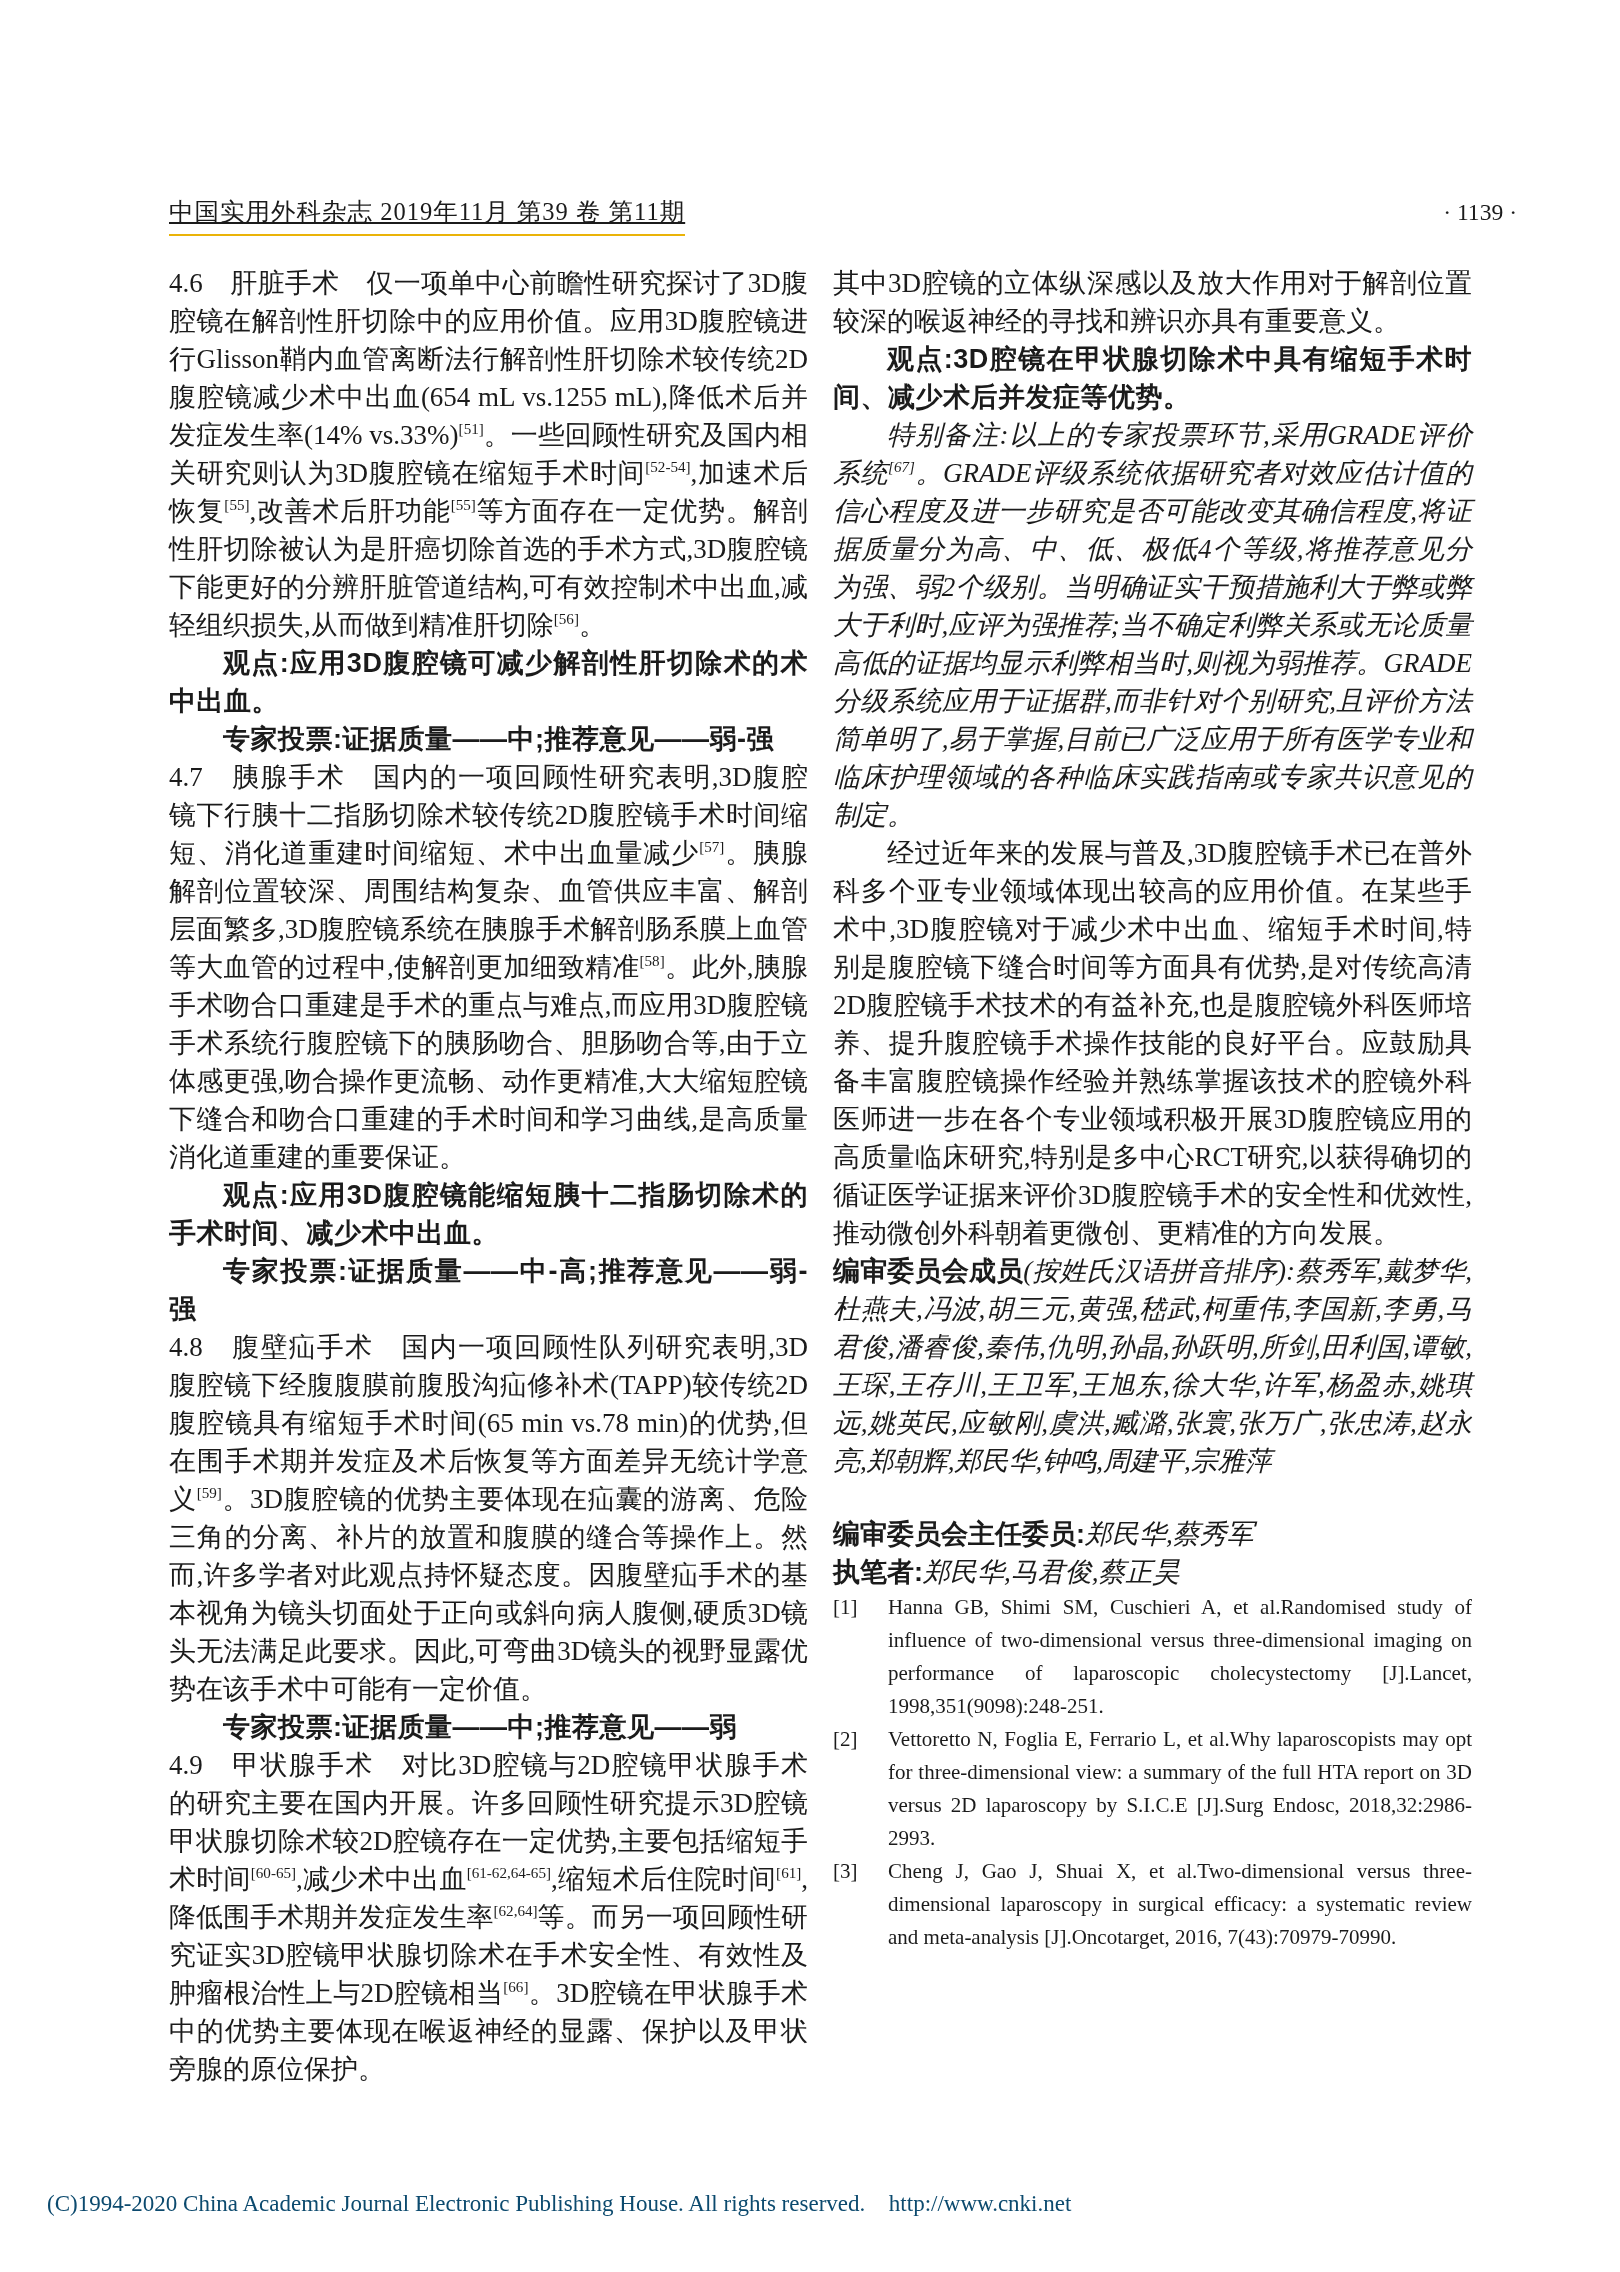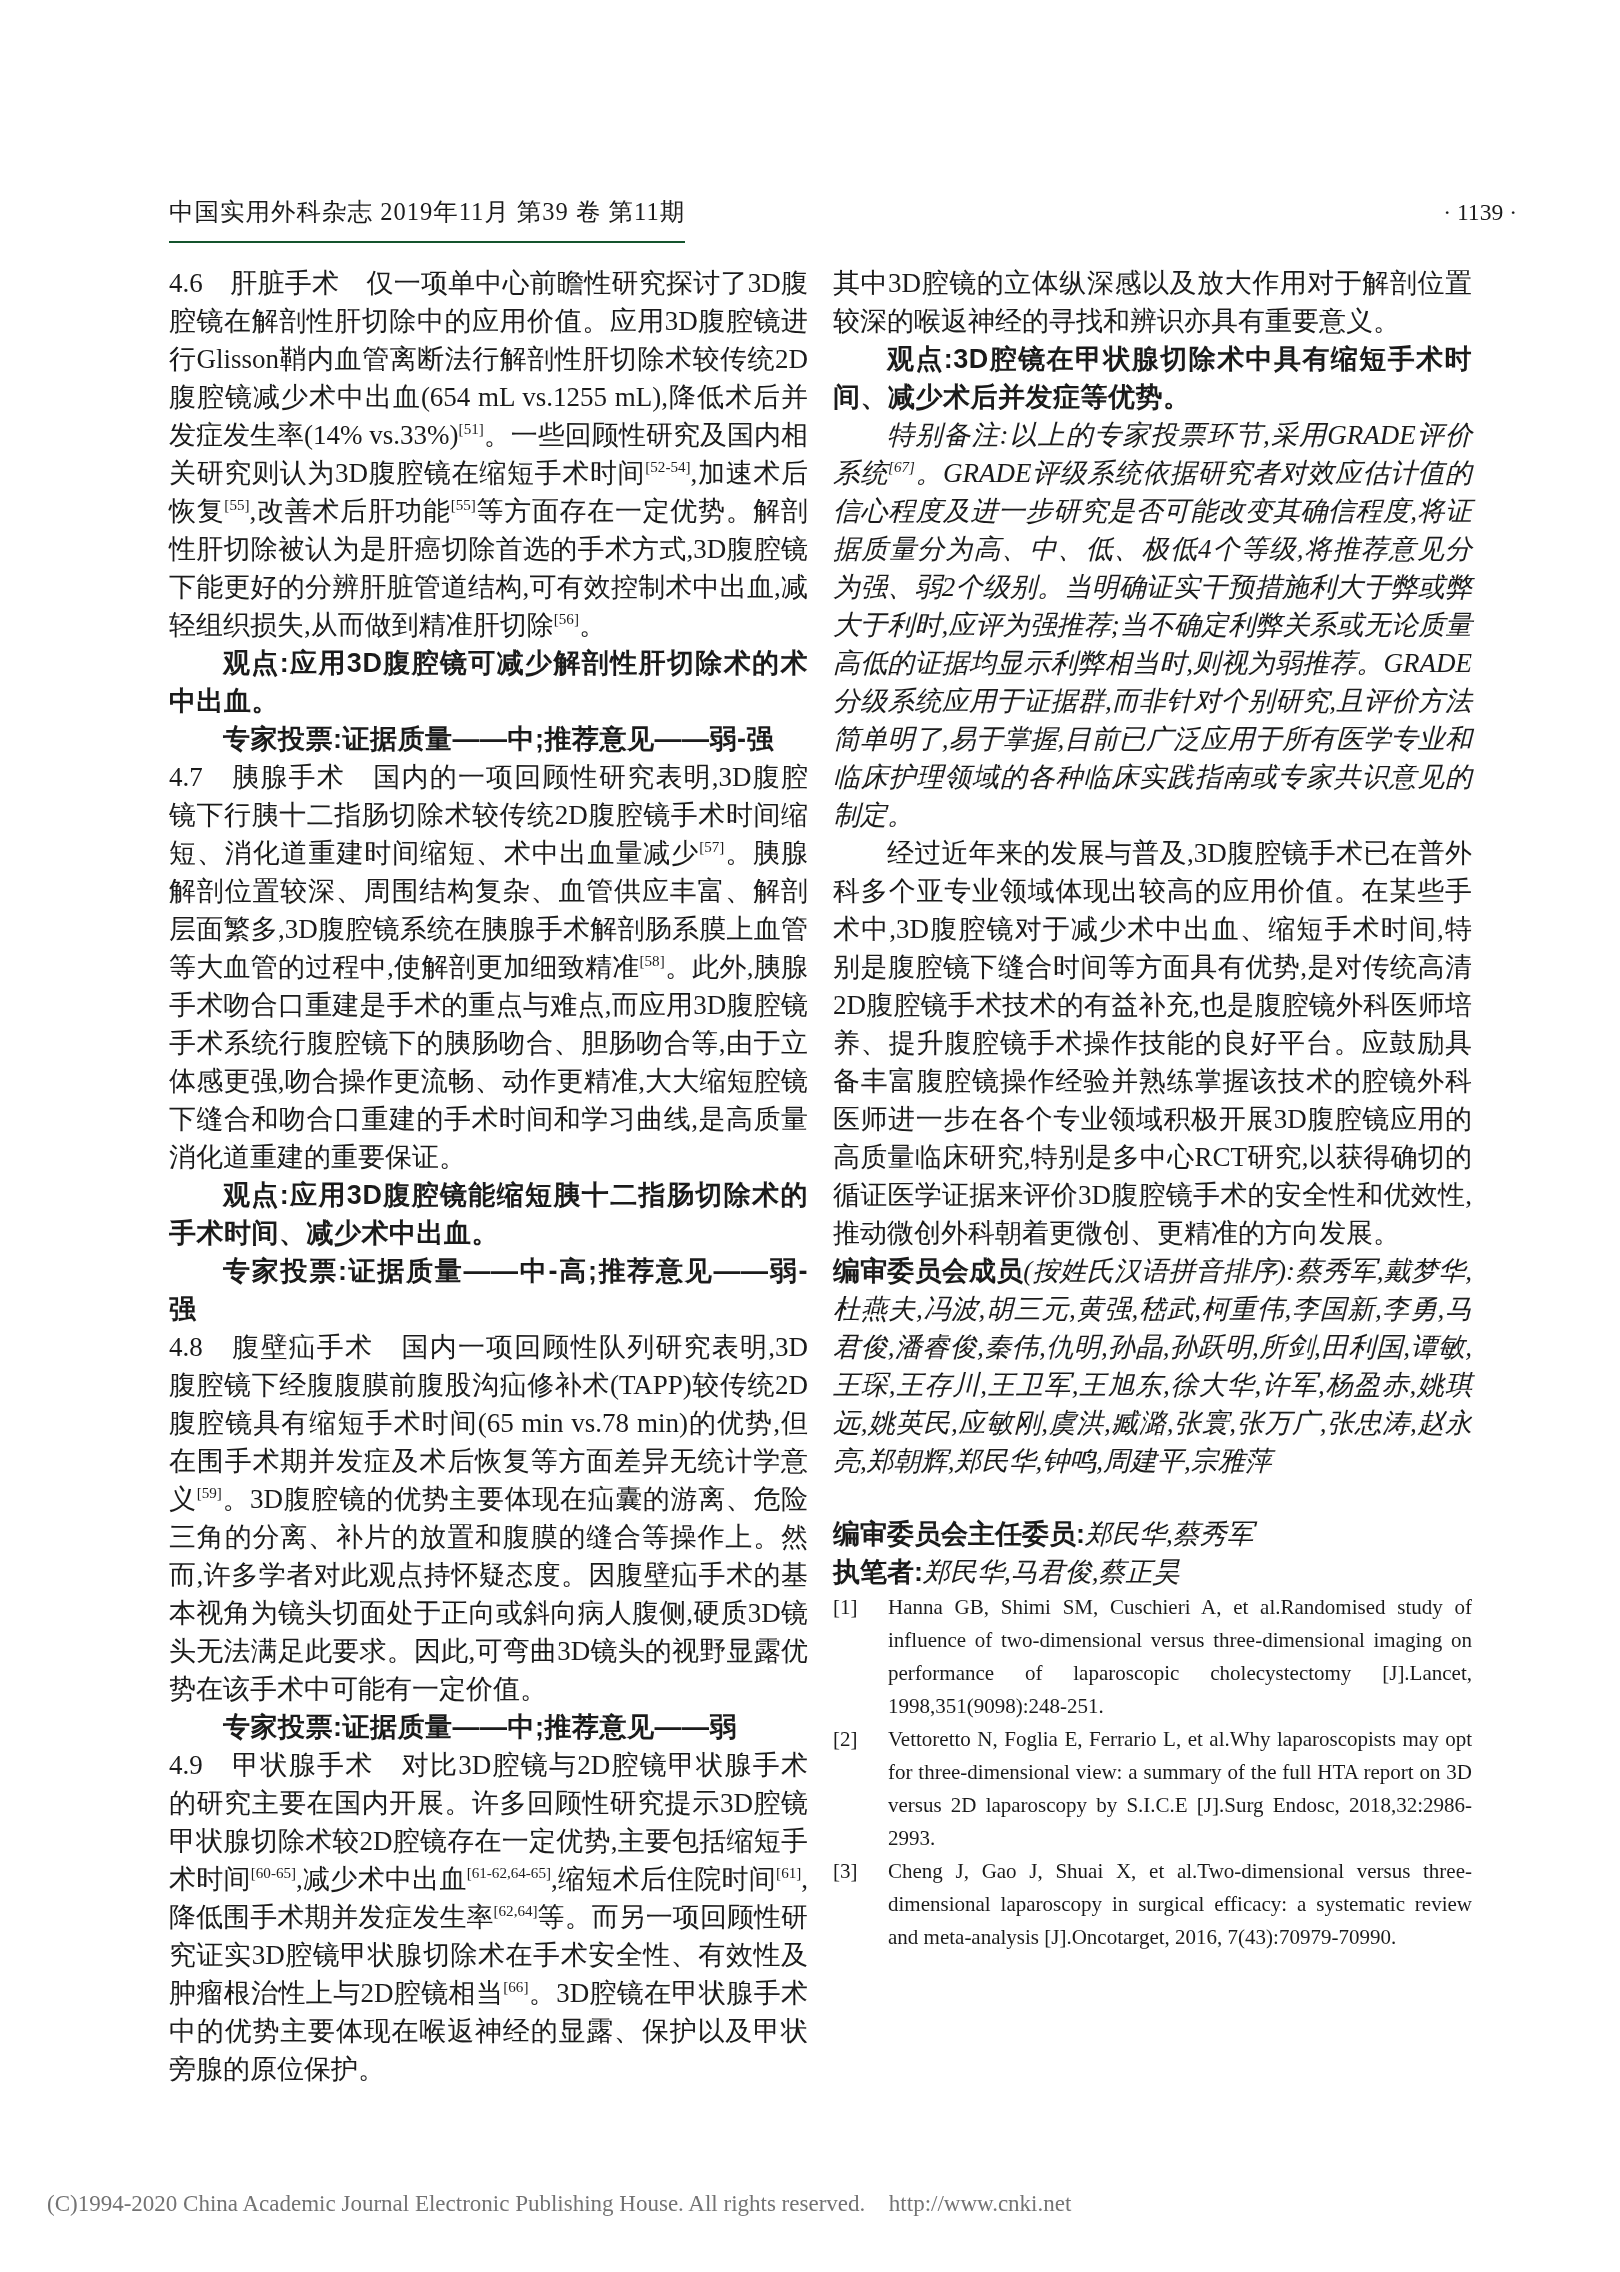--- a/index.html
+++ b/index.html
@@ -23,23 +23,24 @@
     top: 195px;
     width: 1348px;
     display: flex;
     justify-content: space-between;
     align-items: baseline;
   }
   .journal-title {
     display: inline-block;
     font-size: 24.5px;
     letter-spacing: 1px;
-    padding-bottom: 13px;
-    border-bottom: 2px solid #14532d;
+    padding-bottom: 6px;
+    border-bottom: 2px solid #eab308;
     white-space: nowrap;
+    text-decoration: underline;
   }
   .page-number {
     font-size: 23.6px;
     white-space: nowrap;
   }
 
   
   .col {
     position: absolute;
     top: 264px;
@@ -96,21 +97,21 @@
     text-indent: 0;
   }
 
   
   .page-footer {
     position: absolute;
     left: 47px;
     top: 2191px;
     width: 1522px;
     font-size: 23px;
-    color: #737373;
+    color: #0c4a6e;
     white-space: nowrap;
   }
   .page-footer .url { margin-left: 23.6px; }
 </style>
 </head>
 <body>
 
 <div class="page-header">
   <span class="journal-title">中国实用外科杂志 2019年11月 第39 卷 第11期</span>
   <span class="page-number">· 1139 ·</span>

